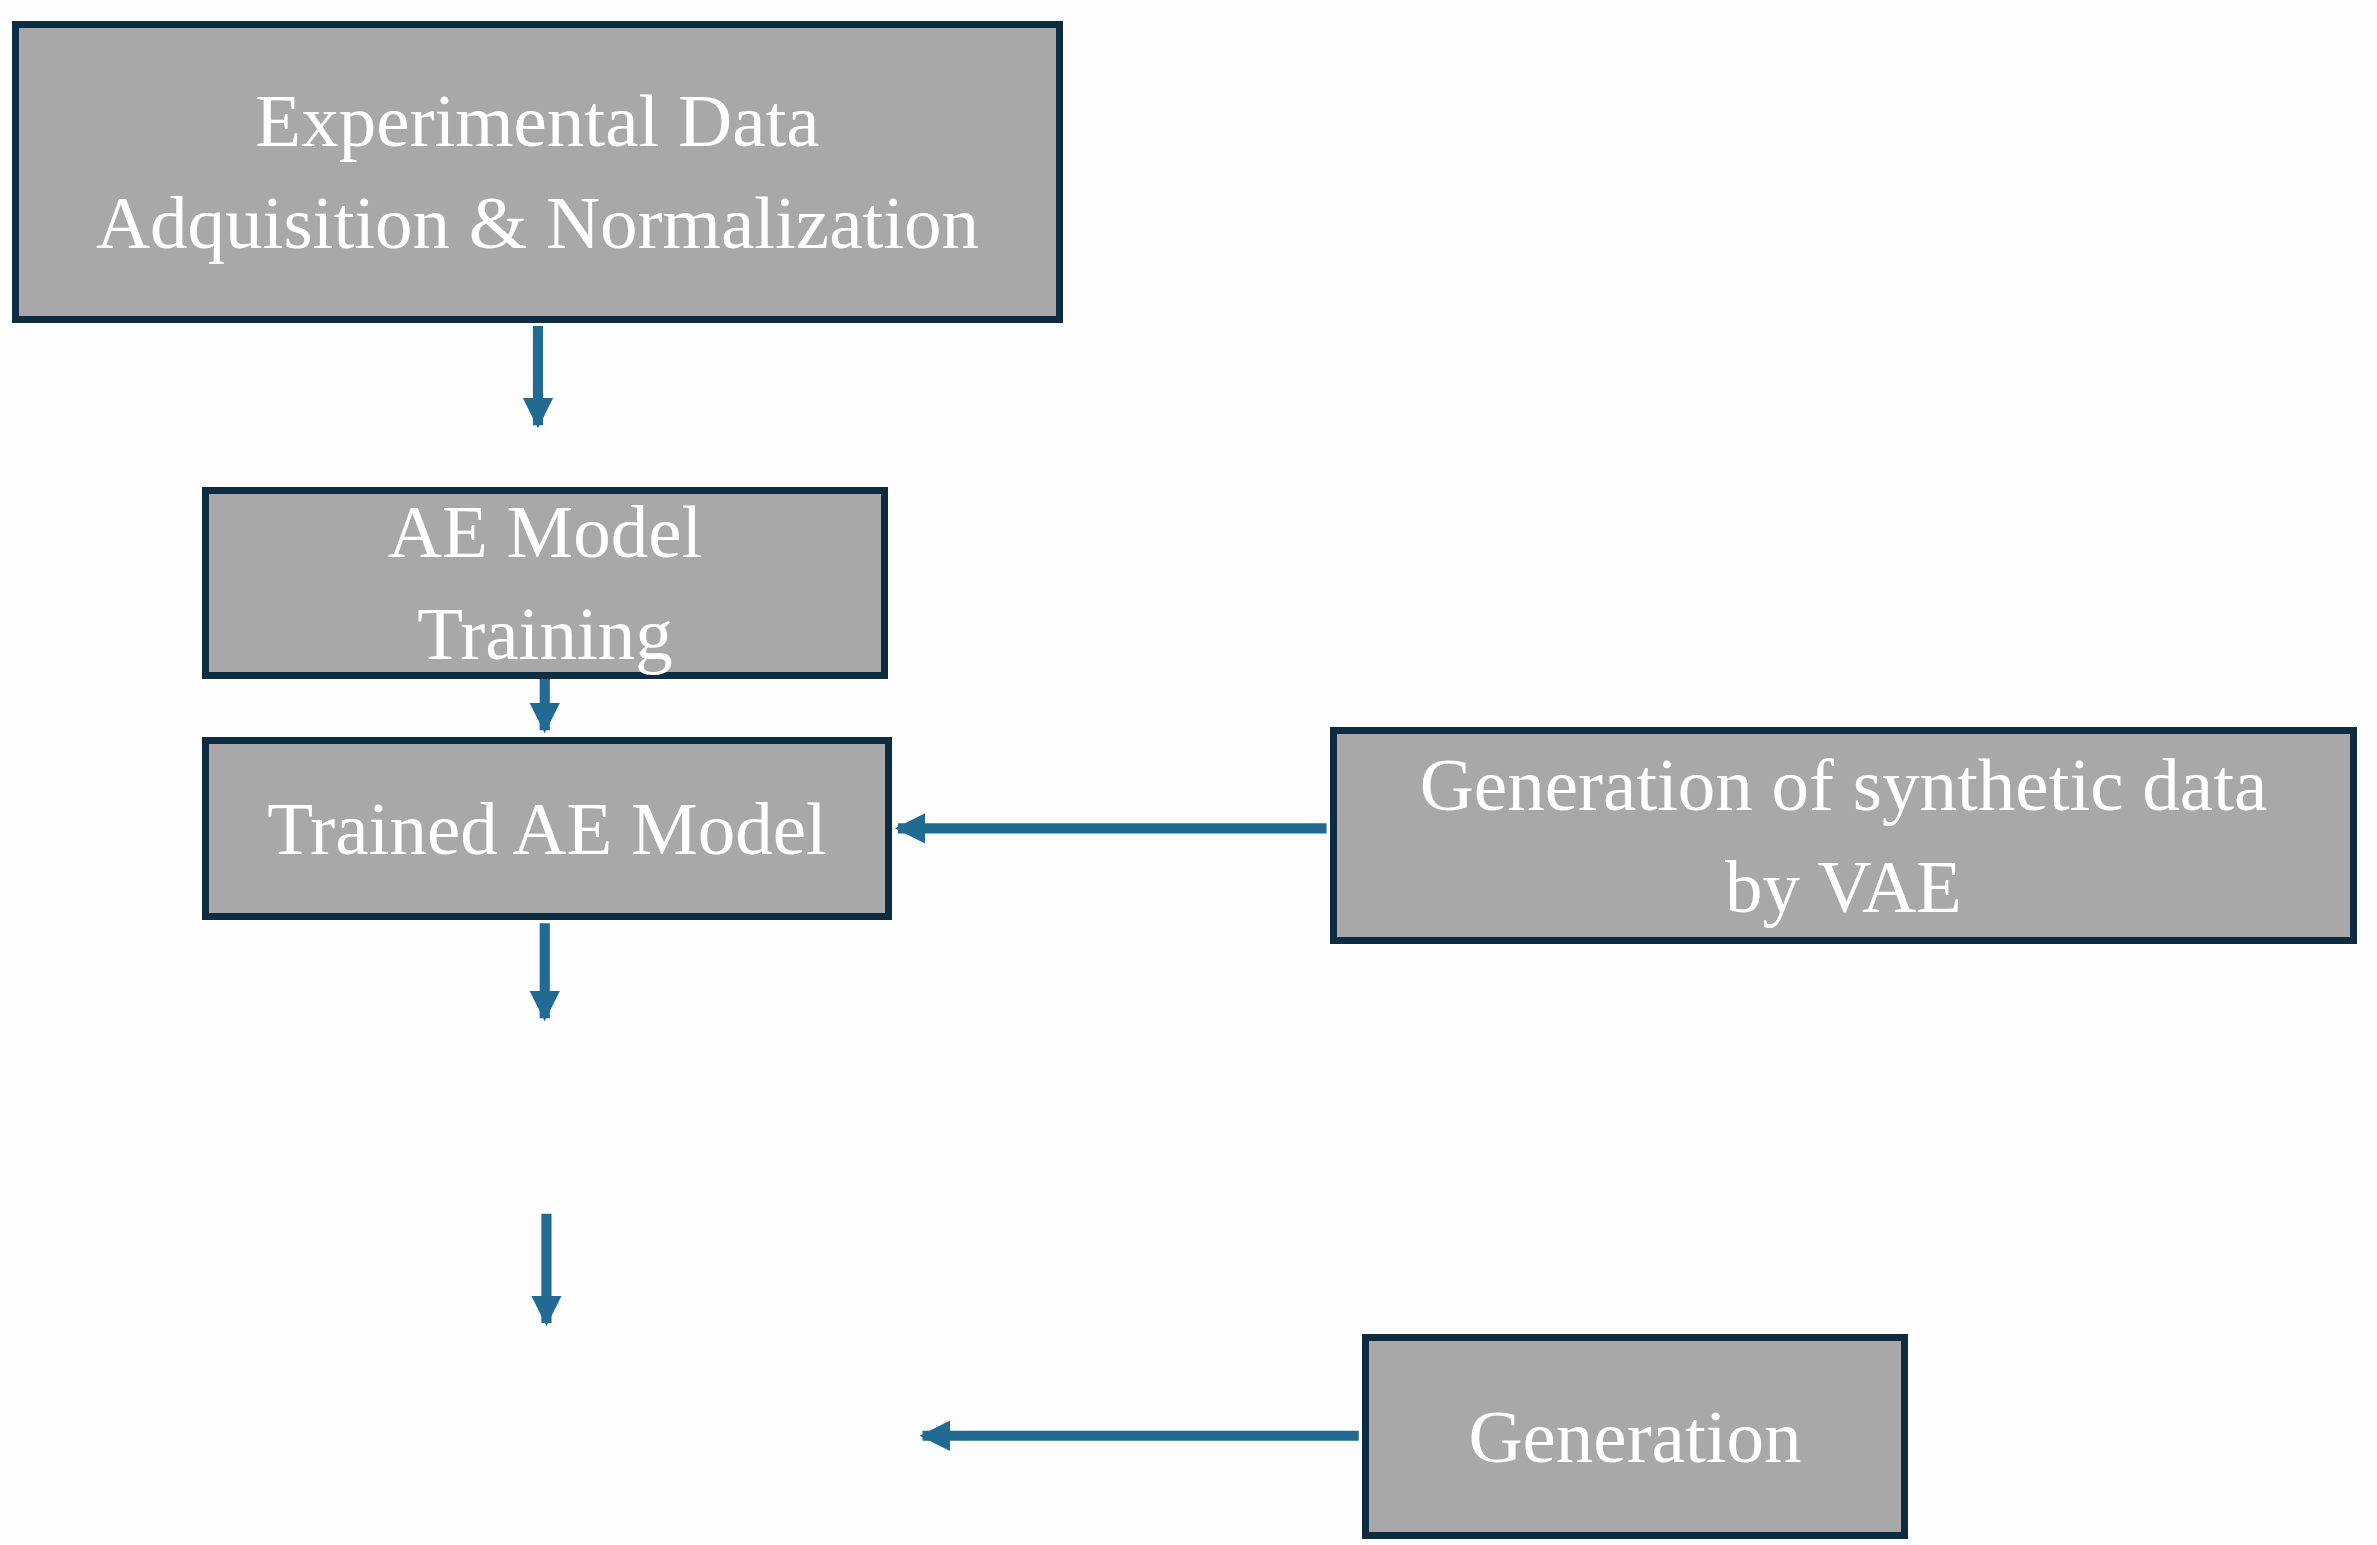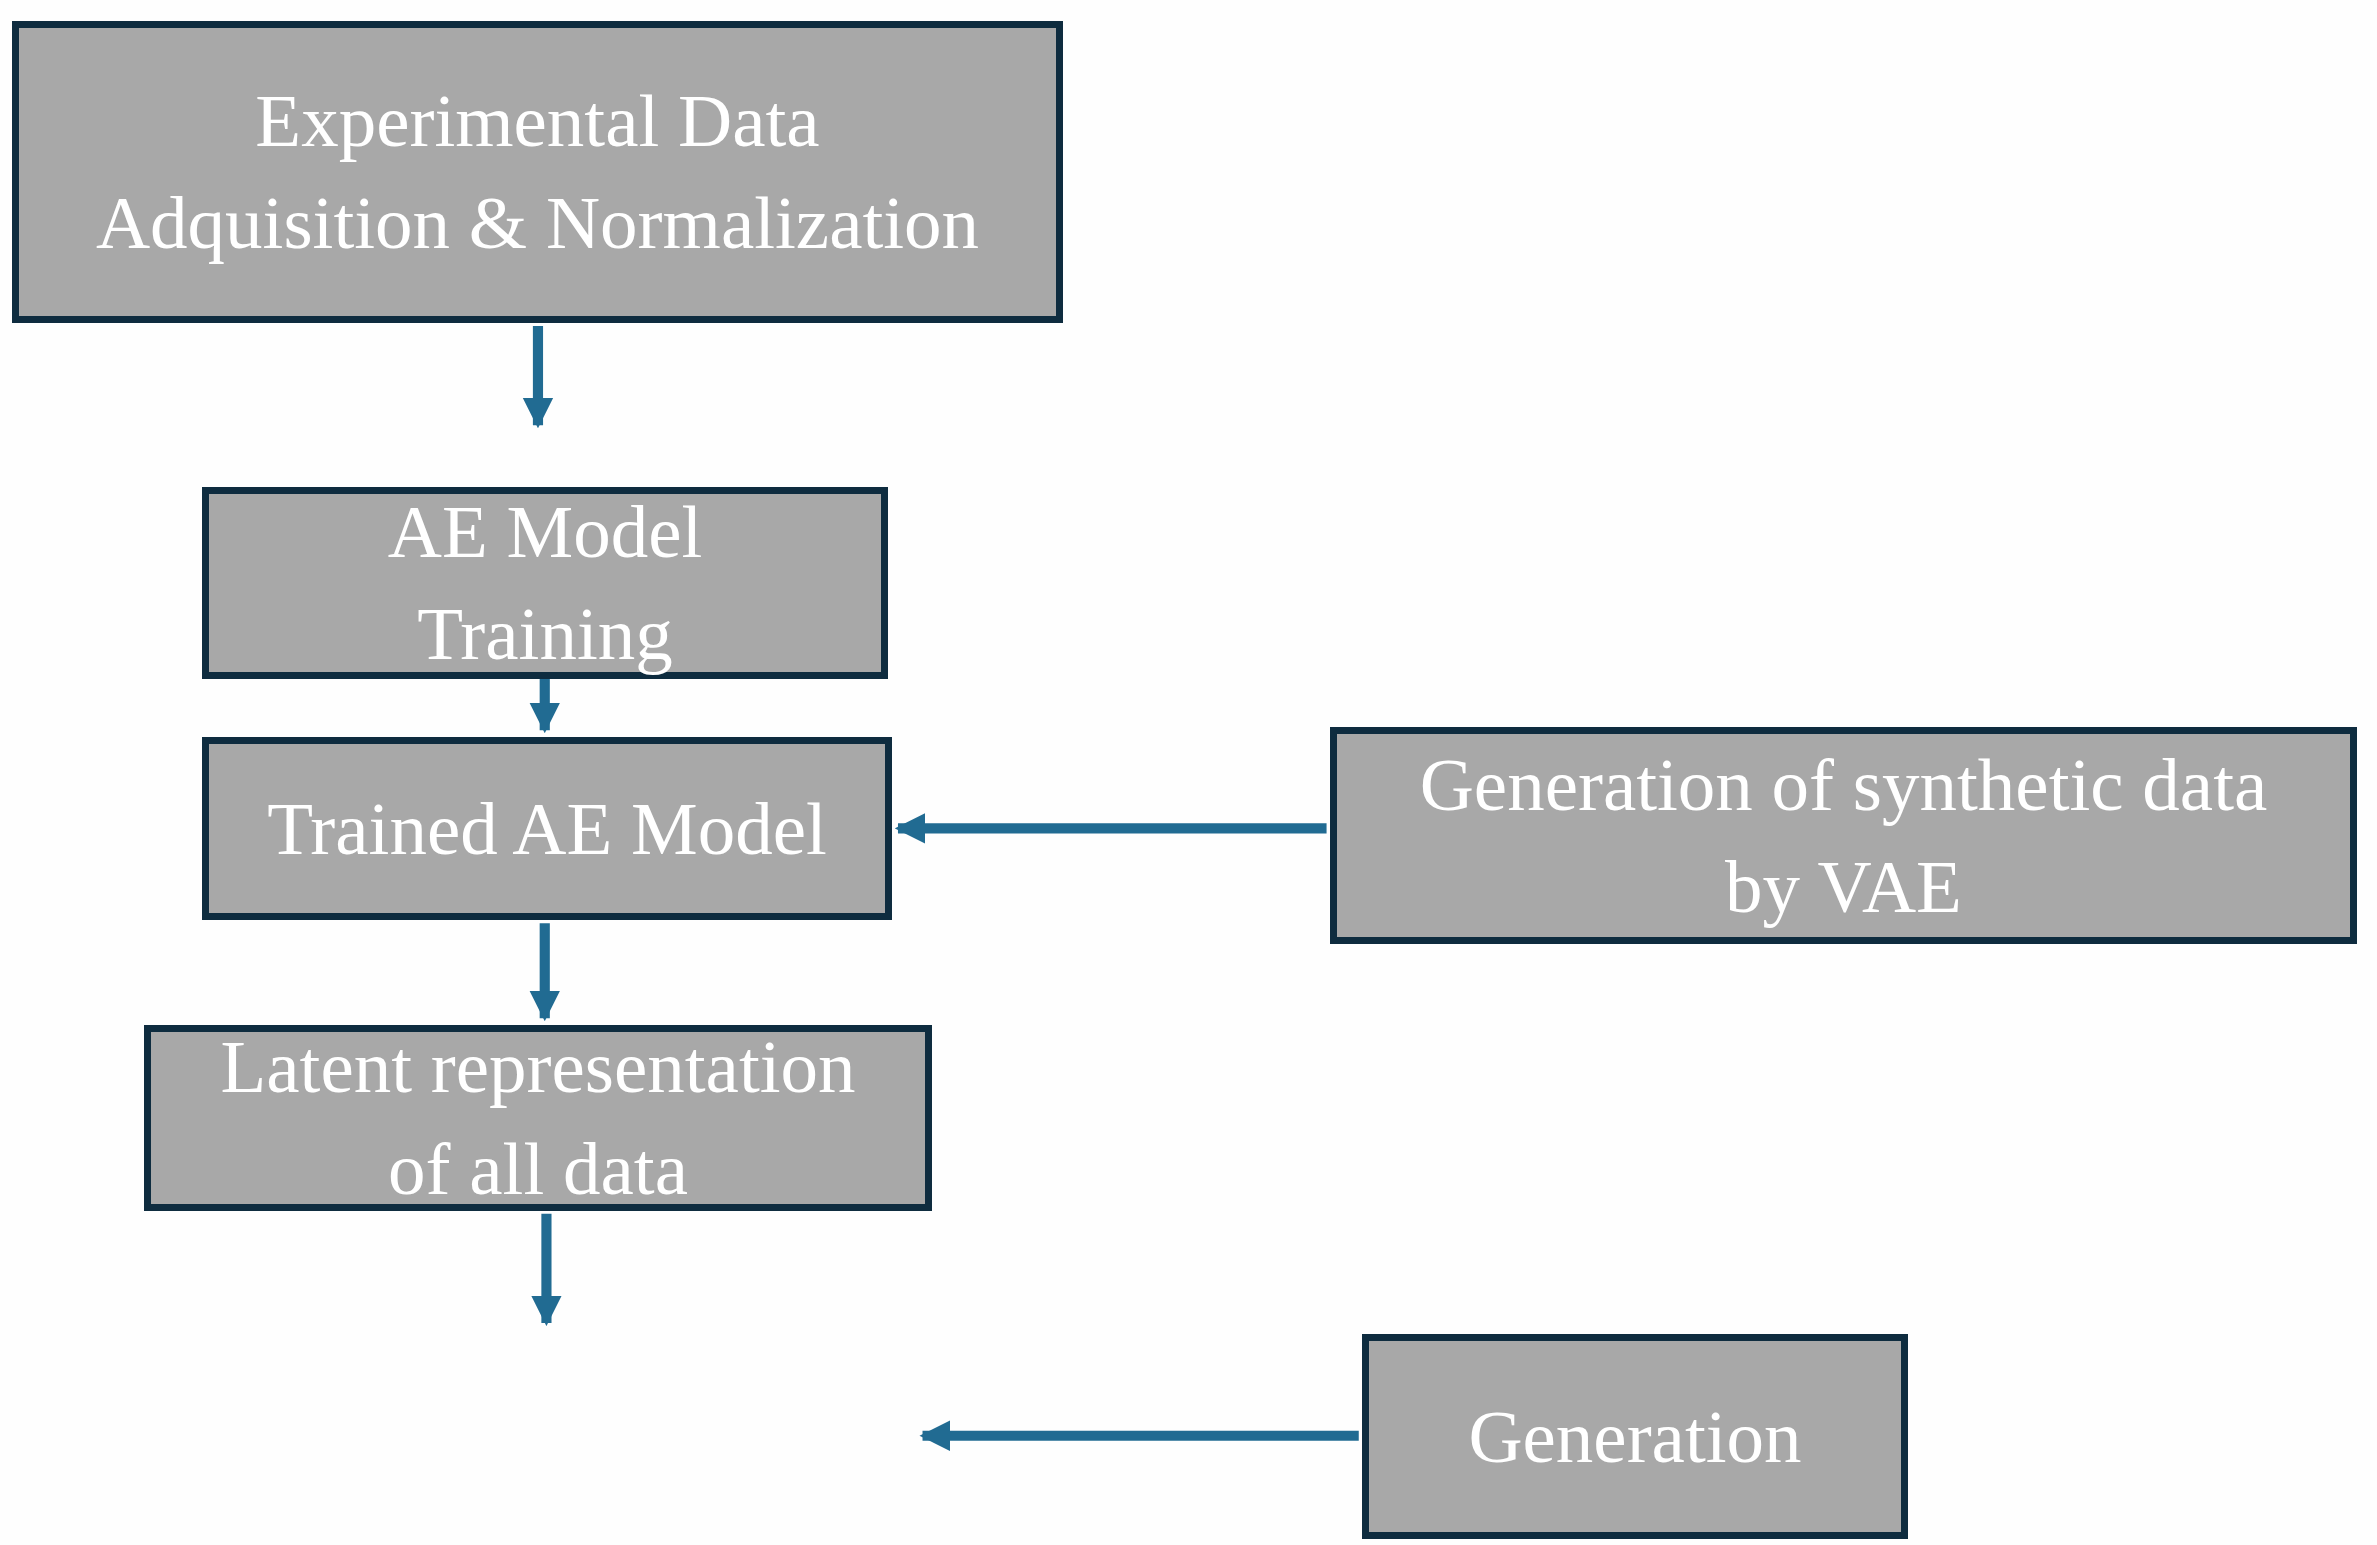--- a/index.html
+++ b/index.html
@@ -97,24 +97,20 @@
 
   <div class="node n-trained">
     <div class="node-label">Trained AE Model</div>
   </div>
 
   <div class="node n-vae">
     <div class="node-label">Generation of synthetic data
 by VAE</div>
   </div>
 
-  <div class="node n-latent">
-    <div class="node-label">Latent representation
-of all data</div>
-  </div>
 
 
   <div class="node n-invariants">
     <div class="node-label">Generation</div>
   </div>
 
 </div>
 
 
 </body></html>

